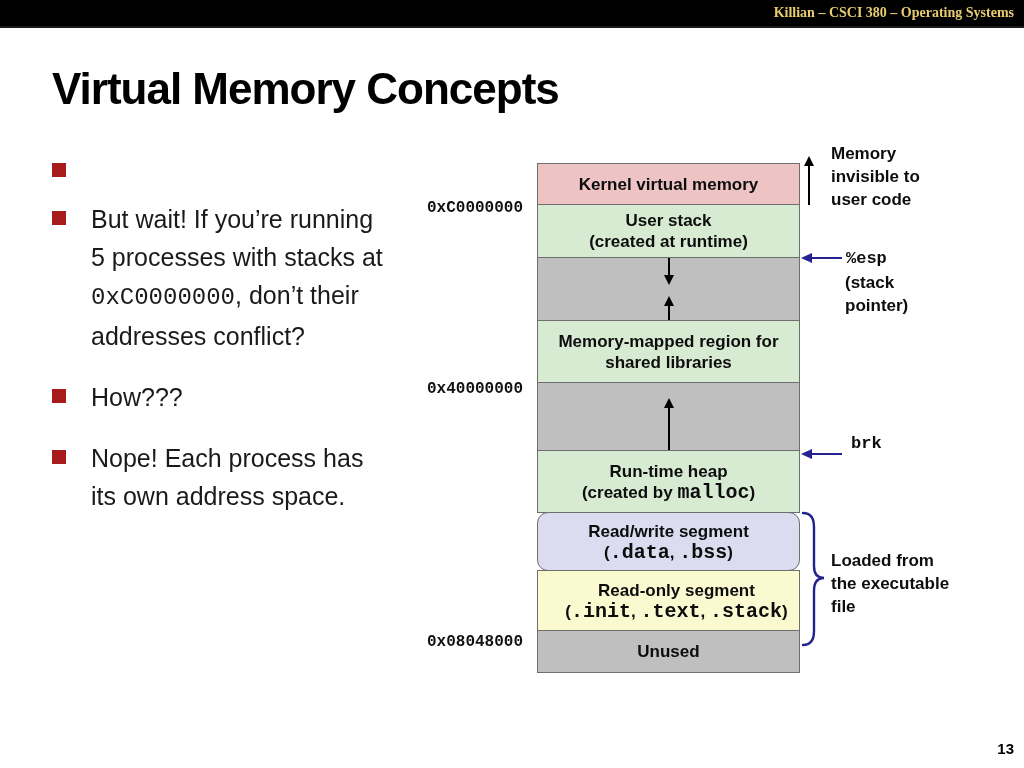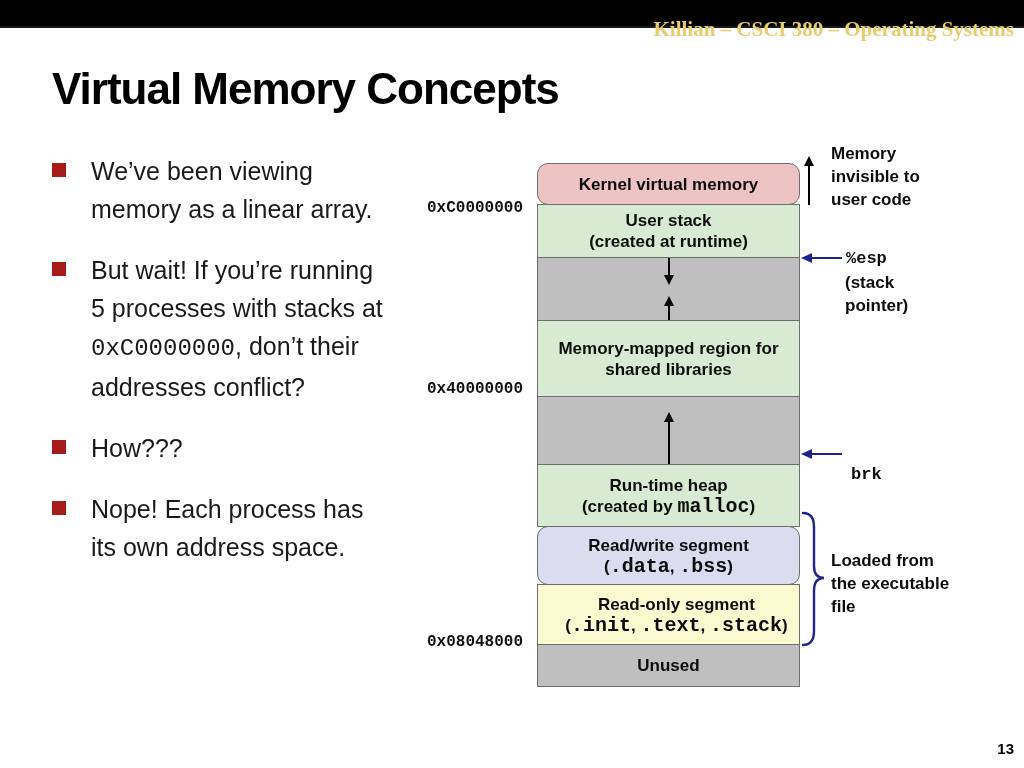--- a/index.html
+++ b/index.html
@@ -1,50 +1,50 @@
 <!DOCTYPE html>
 <html><head>
 <meta charset="utf-8">
 <style>
   html,body{margin:0;padding:0;background:#fff;}
   .slide{position:relative;width:1024px;height:768px;background:#ffffff;overflow:hidden;
          font-family:"Liberation Sans",sans-serif;color:#111;}
   
   .header-bar{position:absolute;top:0;left:0;width:1024px;height:26px;background:#000;
               border-bottom:2px solid #1a1a1a;}
-  .header-bar .course{position:absolute;right:10px;top:17px;line-height:25px;
-              font-family:"Liberation Serif",serif;font-weight:bold;font-size:21px;color:#E8CC70;}
+  .header-bar .course{position:absolute;right:10px;top:0;line-height:25px;
+              font-family:"Liberation Serif",serif;font-weight:bold;font-size:14px;color:#E8CC70;}
   
   .title{position:absolute;left:52px;top:64px;font-size:44px;font-weight:bold;color:#000;
          letter-spacing:-1px;}
   
   .bullets{position:absolute;left:52px;top:152px;width:360px;}
   .bullet{display:flex;margin-bottom:23px;}
   .bullet .marker{flex:none;width:14px;height:14px;background:#A81B1B;margin-top:11px;margin-right:25px;}
   .bullet .btext{font-size:25px;line-height:38px;color:#1a1a1a;max-width:300px;}
   .mono{font-family:"Liberation Mono","DejaVu Sans Mono",monospace;}
   .btext .mono{font-size:24px;}
   
   .addr{position:absolute;left:413px;width:110px;text-align:right;
         font-family:"Liberation Mono","DejaVu Sans Mono",monospace;font-weight:bold;font-size:16px;color:#111;}
   .memcol{position:absolute;left:537px;top:163px;width:263px;}
   .bx{box-sizing:border-box;width:263px;border:1px solid #6e6e6e;margin-top:-1px;position:relative;
       display:flex;flex-direction:column;justify-content:center;align-items:center;text-align:center;
       font-weight:bold;font-size:17px;line-height:21px;color:#0d0d0d;}
   .bx:first-child{margin-top:0;}
   .bx .mono{font-size:20px;}
-  .c-pink{background:#EDC3C3;border-radius:11px;}
+  .c-pink{background:#EDC3C3;}
   .c-green{background:#D7EAD2;}
   .c-gray{background:#BFBFBF;}
   .c-lav{background:#DBDCF0;border-radius:11px;}
   .c-yel{background:#FAF9CF;padding-left:16px;}
   .h-kernel{height:42px;}
   .h-stack{height:54px;}
   .h-gray1{height:64px;}
-  .h-mmap{height:77px;}
+  .h-mmap{height:63px;}
   .h-gray2{height:69px;}
   .h-heap{height:63px;}
   .h-rw{height:59px;}
   .h-ro{height:61px;}
   .h-unused{height:43px;}
   .arr{position:absolute;left:50%;transform:translateX(-50%);display:block;}
   .arr-top{top:0;}
   .arr-bot{bottom:0;}
   
   .ann{position:absolute;font-weight:bold;font-size:17px;line-height:23px;color:#0d0d0d;}
@@ -59,21 +59,20 @@
 
   <div class="header-bar">
     <span class="course">Killian – CSCI 380 – Operating Systems</span>
   </div>
 
   <div class="title">Virtual Memory Concepts</div>
 
   <div class="bullets">
     <div class="bullet">
       <span class="marker"></span>
-      <span class="btext">We’ve been viewing memory as a linear array.</span>
     </div>
     <div class="bullet">
       <span class="marker"></span>
       <span class="btext"><span>But wait! If you’re running 5 processes with stacks at </span><span class="mono">0xC0000000</span><span>, don’t their addresses conflict?</span></span>
     </div>
     <div class="bullet">
       <span class="marker"></span>
       <span class="btext">How???</span>
     </div>
     <div class="bullet">
@@ -141,21 +140,21 @@
     <polygon points="0,6 11,1 11,11" fill="#23238F"></polygon>
     <line x1="10" y1="6" x2="41" y2="6" stroke="#23238F" stroke-width="2"></line>
   </svg>
   <div class="ann ann-mono" style="left:846px;top:247px;">%esp</div>
   <div class="ann" style="left:845px;top:271px;width:75px;">(stack pointer)</div>
 
   <svg class="svgabs" style="left:801px;top:448px;" width="41" height="12">
     <polygon points="0,6 11,1 11,11" fill="#23238F"></polygon>
     <line x1="10" y1="6" x2="41" y2="6" stroke="#23238F" stroke-width="2"></line>
   </svg>
-  <div class="ann ann-mono" style="left:851px;top:463px;">brk</div>
+  <div class="ann ann-mono" style="left:851px;top:432px;">brk</div>
 
   <svg class="svgabs" style="left:801px;top:511px;" width="26" height="136">
     <path d="M2,2 Q13,2 13,16 L13,55 Q13,67 23,67 Q13,67 13,80 L13,120 Q13,134 2,134" fill="none" stroke="#23238F" stroke-width="2.4" stroke-linecap="round"></path>
   </svg>
   <div class="ann" style="left:831px;top:549px;width:128px;">Loaded from the executable file</div>
 
   <div class="pagenum">13</div>
 
 </div>
 

